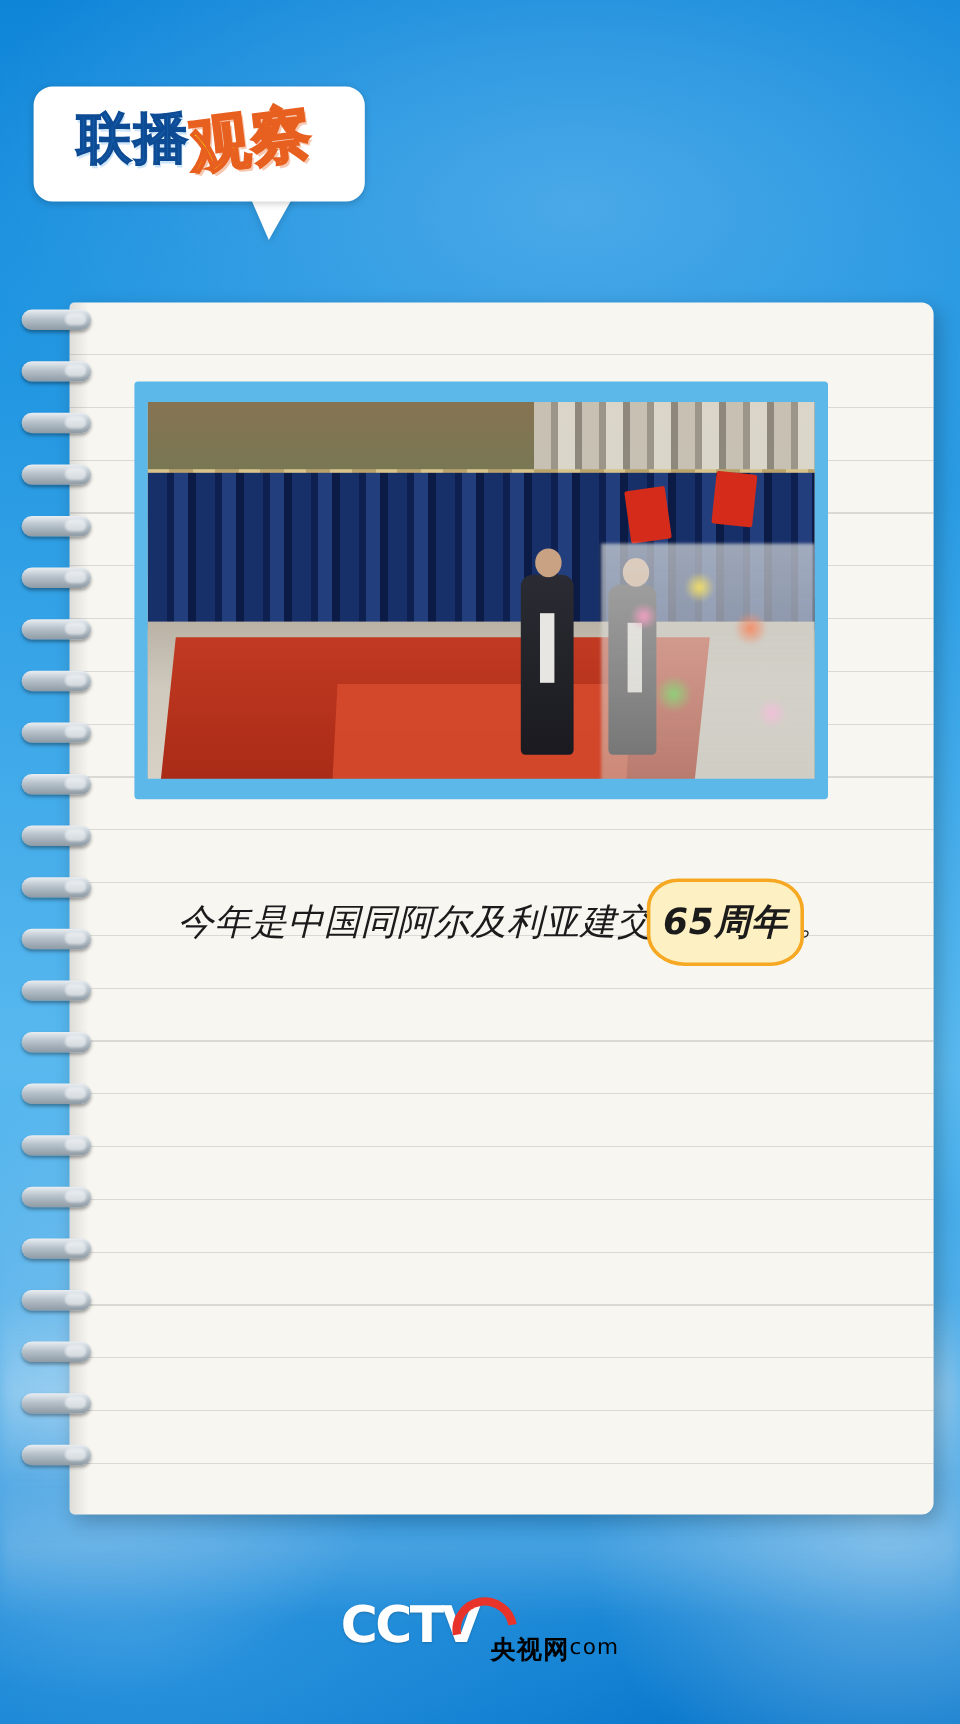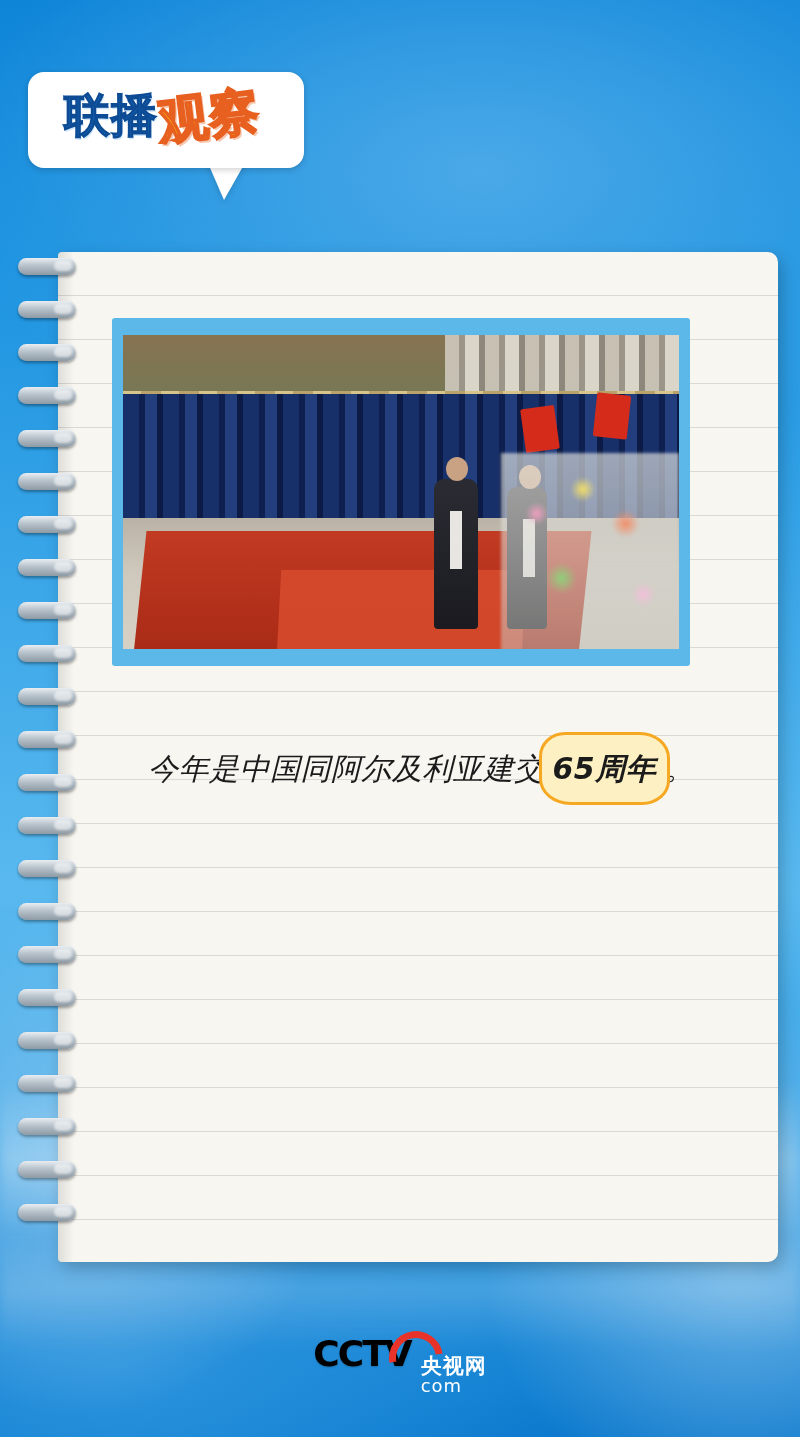--- a/index.html
+++ b/index.html
@@ -345,32 +345,32 @@
     position: absolute;
     left: 0; right: 0;
     top: 1318px;
     height: 70px;
     display: flex;
     align-items: center;
     justify-content: center;
     gap: 10px;
   }
   .cctv-mark {
-    font-size: 36px;
+    font-size: 42px;
     font-weight: bold;
-    color: #000000;
+    color: #ffffff;
     letter-spacing: -2px;
     font-family: "DejaVu Sans", "Liberation Sans", sans-serif;
     text-shadow: 0 1px 2px rgba(0,0,0,0.2);
   }
   .cctv-sub {
     display: flex;
-    flex-direction: column;
+    flex-direction: row;
     line-height: 1.05;
-    color: #ffffff;
+    color: #000000;
     margin-top: 44px;
   }
   .cctv-cn { font-size: 21px; font-weight: bold; letter-spacing: 1px; }
   .cctv-en { font-size: 18px; letter-spacing: 1px; }
   .cctv-swoosh {
     position: relative;
     width: 0; height: 0;
     margin: 0 -4px 0 -6px;
     align-self: center;
   }

